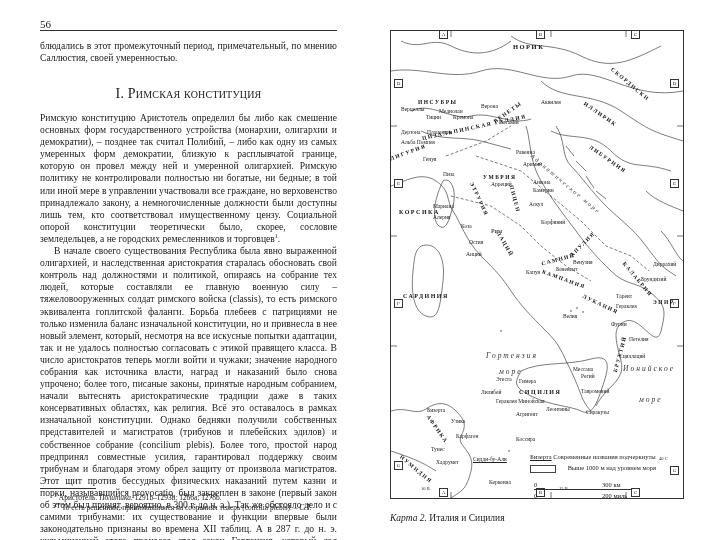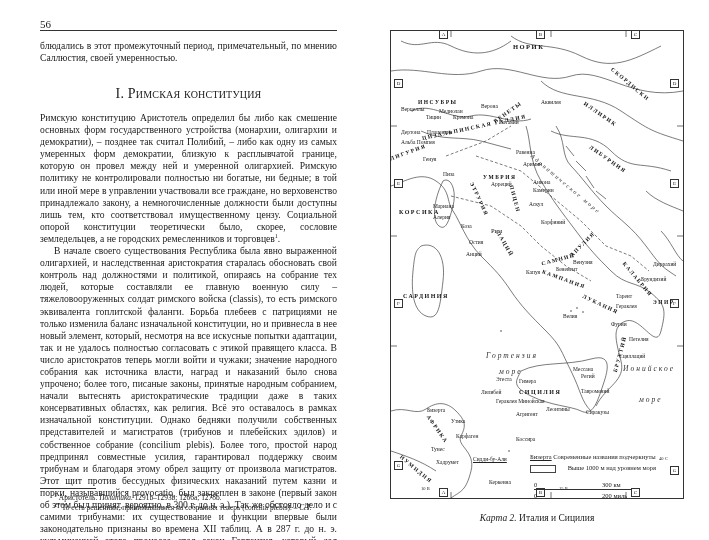--- a/index.html
+++ b/index.html
@@ -19,21 +19,21 @@
   .p2 p, .p1 p { margin:0; }
   .indent { text-indent:14px; }
   sup { font-size:6px; line-height:0; }
   .fnrule { position:absolute; left:40px; top:488px; width:56px; border-top:1px solid #333; }
   .footnotes { position:absolute; left:40px; top:493px; width:297px; font-size:7.4px; line-height:9.5px; }
   .footnotes div { padding-left:14px; }
   .footnotes i { font-style:italic; }
 
   .map-frame { position:absolute; left:390px; top:30px; width:292px; height:467px;
                border:1px solid #333; background:#fff; }
-  .map-caption { position:absolute; left:390px; top:513px; width:294px; text-align:center;
+  .map-caption { position:absolute; left:390px; top:513px; width:294px; 
                  font-size:9.5px; }
   .map-caption i { font-style:italic; }
   .lbl { position:absolute; font-size:5.5px; white-space:nowrap; color:#222; }
   .rg { position:absolute; font-size:6.5px; font-weight:bold; letter-spacing:1.5px; white-space:nowrap; color:#111; }
   .sea { position:absolute; font-size:7.5px; font-style:italic; letter-spacing:2px; white-space:nowrap; color:#333; }
   .grid { position:absolute; width:7px; height:7px; border:1px solid #333; font-size:5px; line-height:7px; text-align:center; background:#fff; }
   .legend { position:absolute; left:530px; top:453px; font-size:6.5px; color:#222; }
   .legend .row { white-space:nowrap; margin-bottom:4px; }
   .legend .ul { text-decoration:underline; }
   .legend .box { display:inline-block; width:24px; height:6px; border:1px solid #444; vertical-align:middle; margin-right:10px; }

